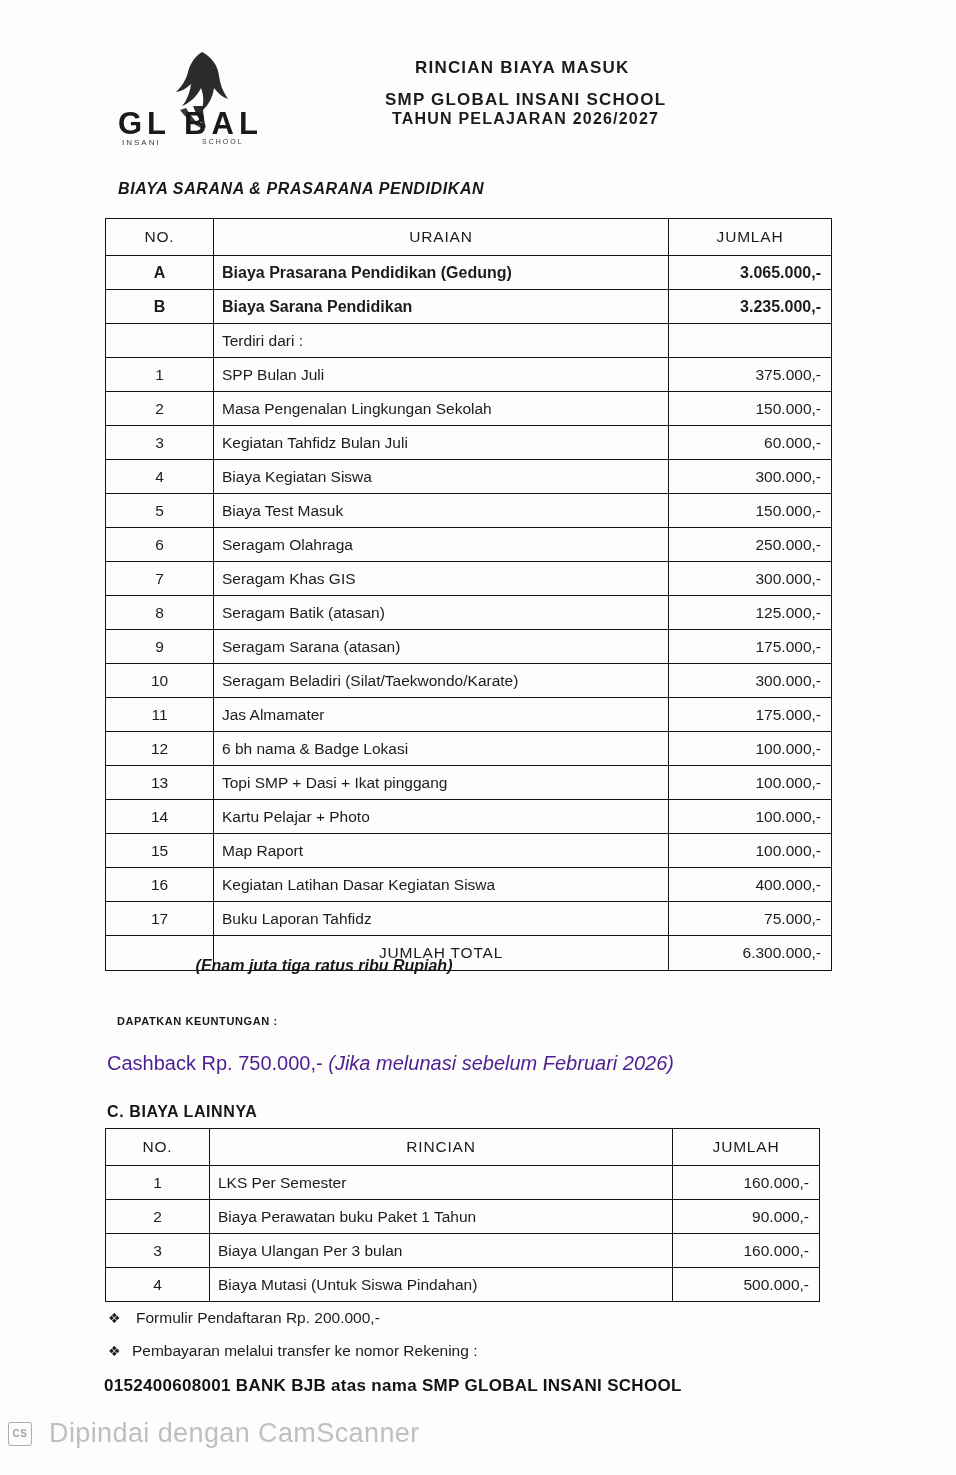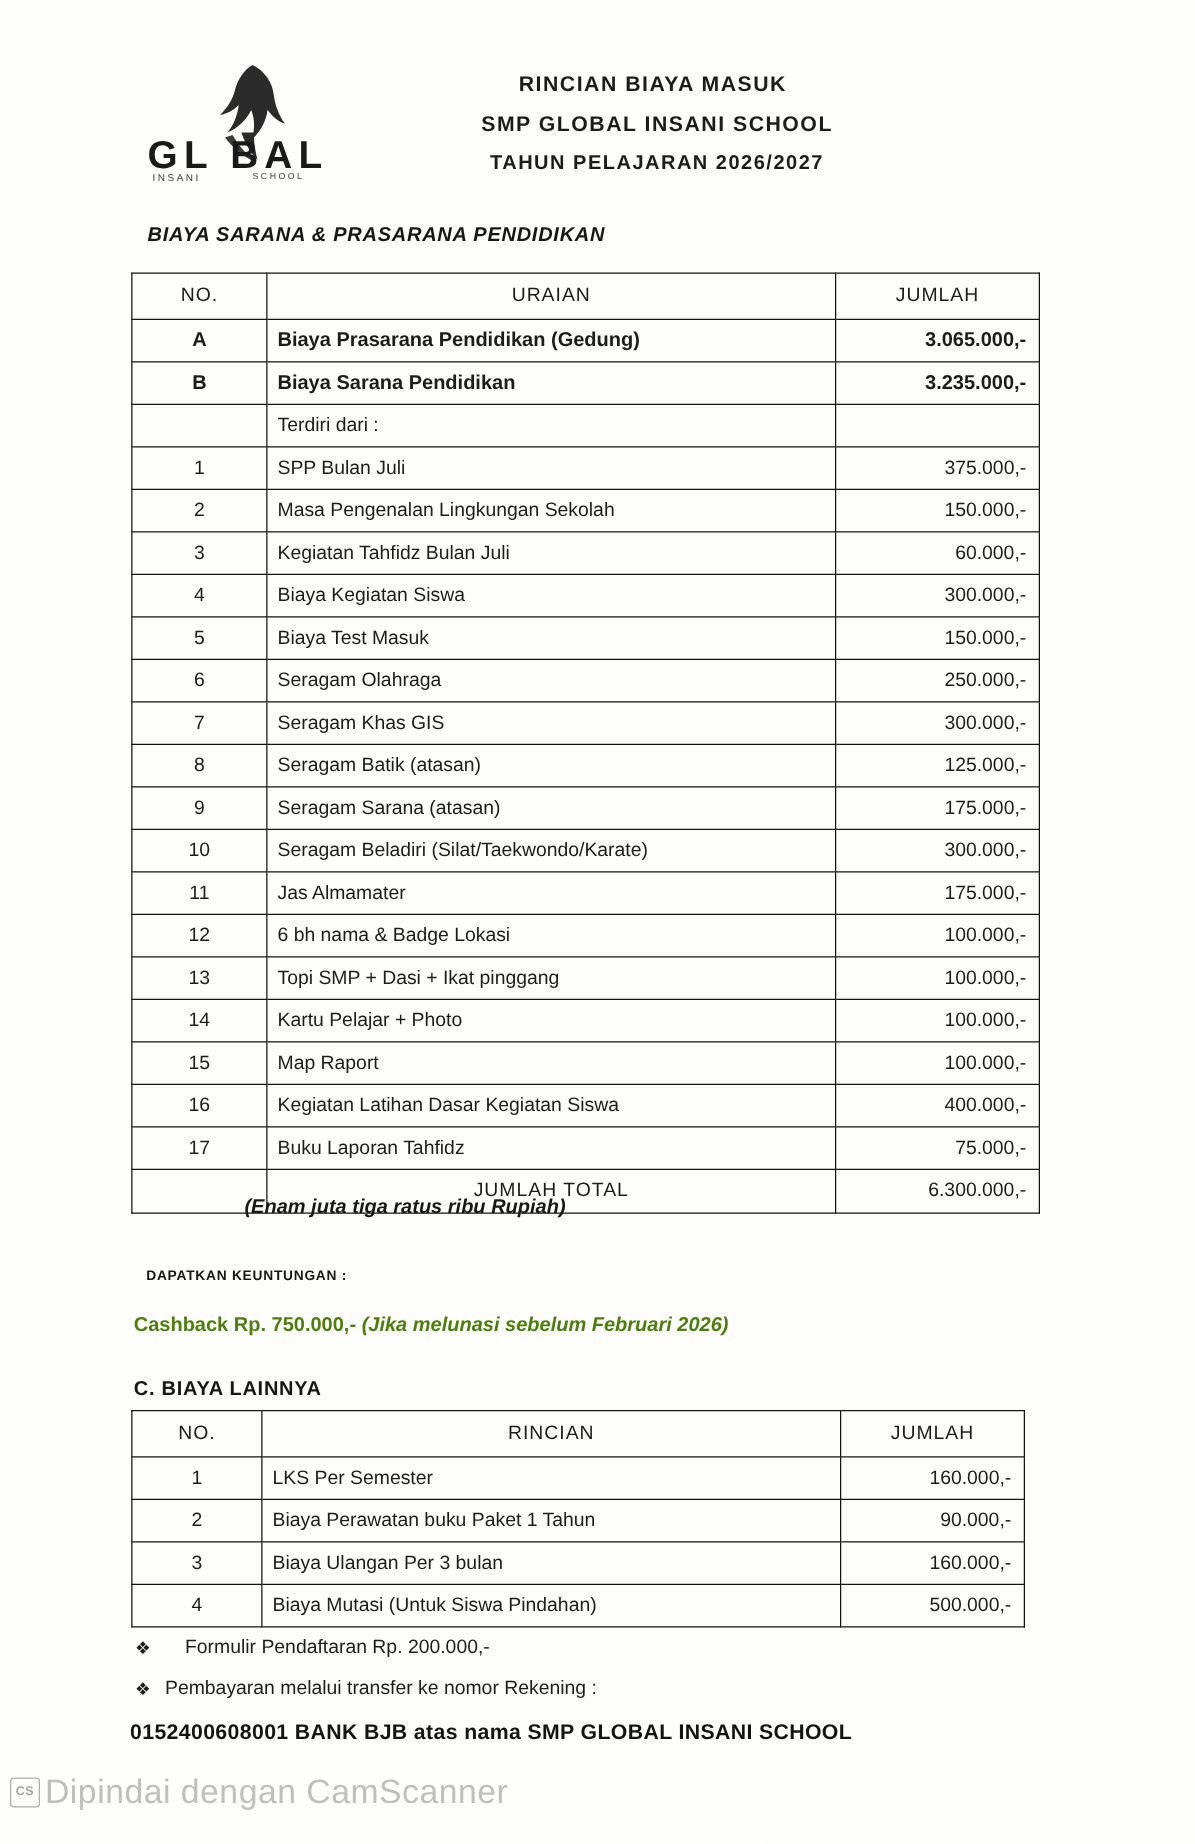--- a/index.html
+++ b/index.html
@@ -76,40 +76,39 @@
     top: 16px;
     width: 480px;
     text-align: left;
   }
   .header-lines div {
     font-weight: 700;
     color: #1c1c1c;
     letter-spacing: 1.2px;
   }
   .hl1 { font-size: 17px; margin-bottom: 12px; padding-left: 85px;}
-  .hl2 { font-size: 17px; margin-bottom: 12px; padding-left: 55px;}
+  .hl2 { font-size: 17px; padding-left: 55px;}
   .hl3 { font-size: 16px; padding-left: 62px;}
 
   
   .section-title {
     position: absolute;
     font-size: 16px;
     font-weight: 700;
     letter-spacing: 0.6px;
     color: #171717;
   }
   #title-sarana { left: 118px; top: 180px; font-style: italic; }
   #title-keuntungan { left: 117px; top: 1015px; font-size: 11px; }
   #title-lainnya { left: 107px; top: 1103px; font-size: 16px; }
 
   .plain-line {
     position: absolute;
-    font-size: 16px;
-    color: #4d7c0f;
-    font-weight: bold;
+    font-size: 20px;
+    color: #4c1d95;
   }
   #cashback-line { left: 107px; top: 1052px; }
   #cashback-line .ital { font-style: italic; }
 
   .terbilang {
     position: absolute;
     left: 0;
     top: 957px;
     width: 758px;
     text-align: center;
@@ -180,41 +179,41 @@
     position: absolute;
     font-size: 15.5px;
     color: #1d1d1d;
   }
   .bullet-mark {
     position: absolute;
     font-size: 14px;
     color: #1d1d1d;
   }
   #bullet1-mark { left: 108px; top: 1310px; }
-  #bullet1-text { left: 148px; top: 1309px; }
+  #bullet1-text { left: 136px; top: 1309px; }
   #bullet2-mark { left: 108px; top: 1343px; }
   #bullet2-text { left: 132px; top: 1342px; }
   #rekening-line {
     position: absolute;
     left: 104px;
     top: 1376px;
     font-size: 17px;
     font-weight: 700;
     color: #141414;
     letter-spacing: 0.3px;
   }
 
   
   .watermark {
     position: absolute;
     left: 8px;
     top: 1418px;
     display: flex;
     align-items: center;
-    gap: 4px;
+    gap: 17px;
     opacity: 0.55;
   }
   .wm-badge {
     width: 22px;
     height: 22px;
     border: 1.5px solid #6a6a6a;
     border-radius: 3px;
     font-size: 10px;
     font-weight: 700;
     color: #5a5a5a;

